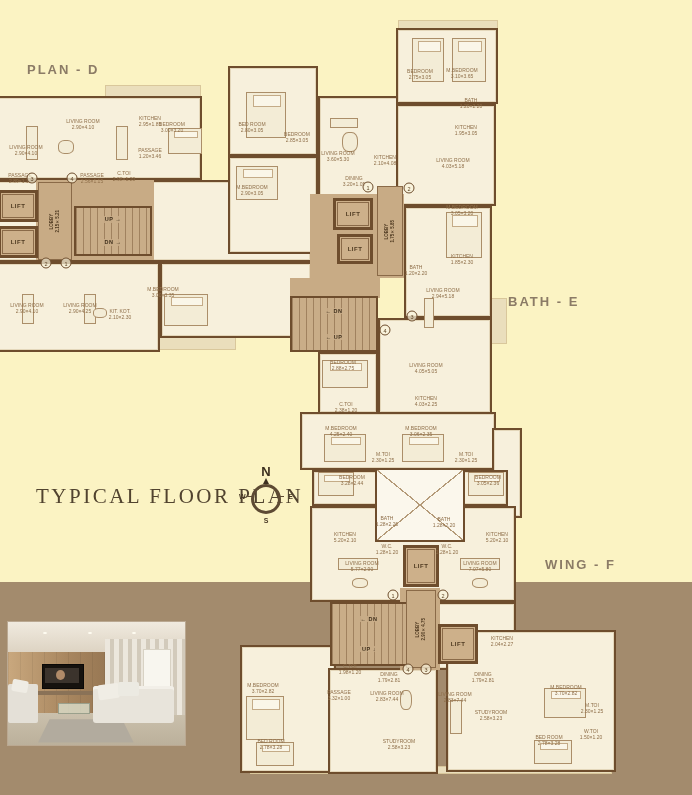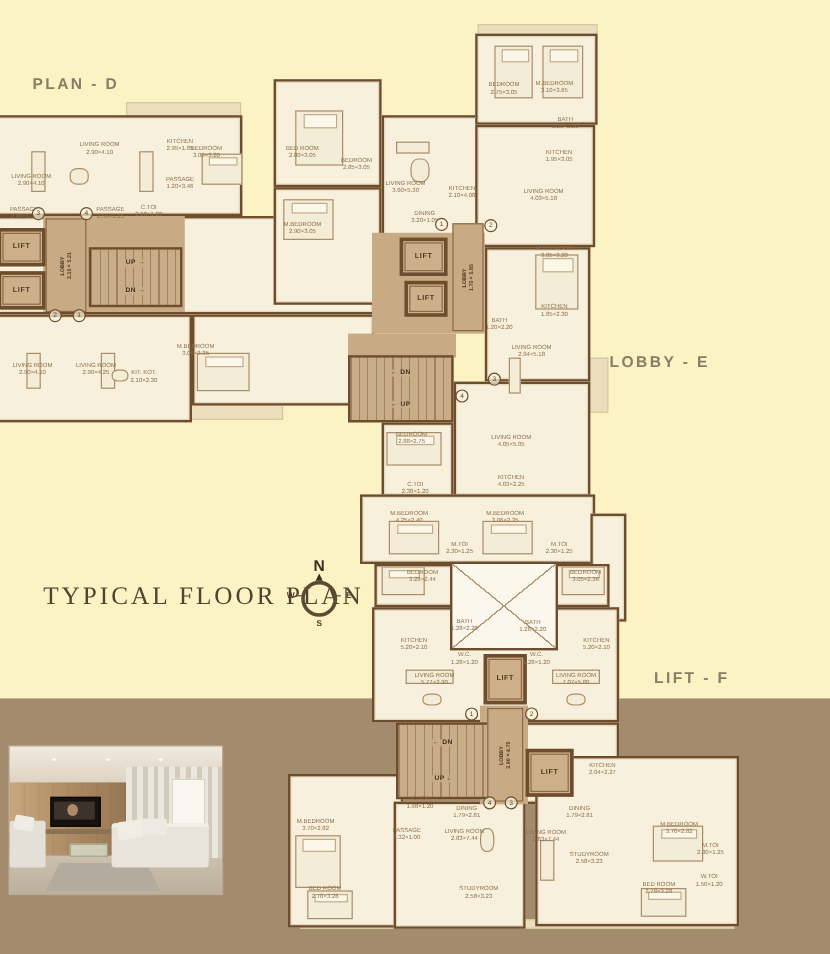--- a/index.html
+++ b/index.html
@@ -355,22 +355,22 @@
       <div class="num" style="left: 409px; top: 188px;">2</div>
       <div class="num" style="left: 412px; top: 316px;">3</div>
       <div class="num" style="left: 385px; top: 330px;">4</div>
       <div class="num" style="left: 393px; top: 595px;">1</div>
       <div class="num" style="left: 443px; top: 595px;">2</div>
       <div class="num" style="left: 408px; top: 669px;">4</div>
       <div class="num" style="left: 426px; top: 669px;">3</div>
     </div>
 
   <div id="wing-d" class="wing-label">PLAN - D</div>
-  <div id="wing-e" class="wing-label">LOBBY - E</div>
-  <div id="wing-f" class="wing-label">LIFT - F</div>
+  <div id="wing-e" class="wing-label">BATH - E</div>
+  <div id="wing-f" class="wing-label">WING - F</div>
 
   <div id="plan-title">TYPICAL FLOOR PLAN</div>
 
   <div id="compass">
     <span class="n">N</span>
     <span class="needle"></span>
     <span class="circle"></span>
     <span class="tick tw"></span>
     <span class="tick te"></span>
     <span class="w">W</span>

